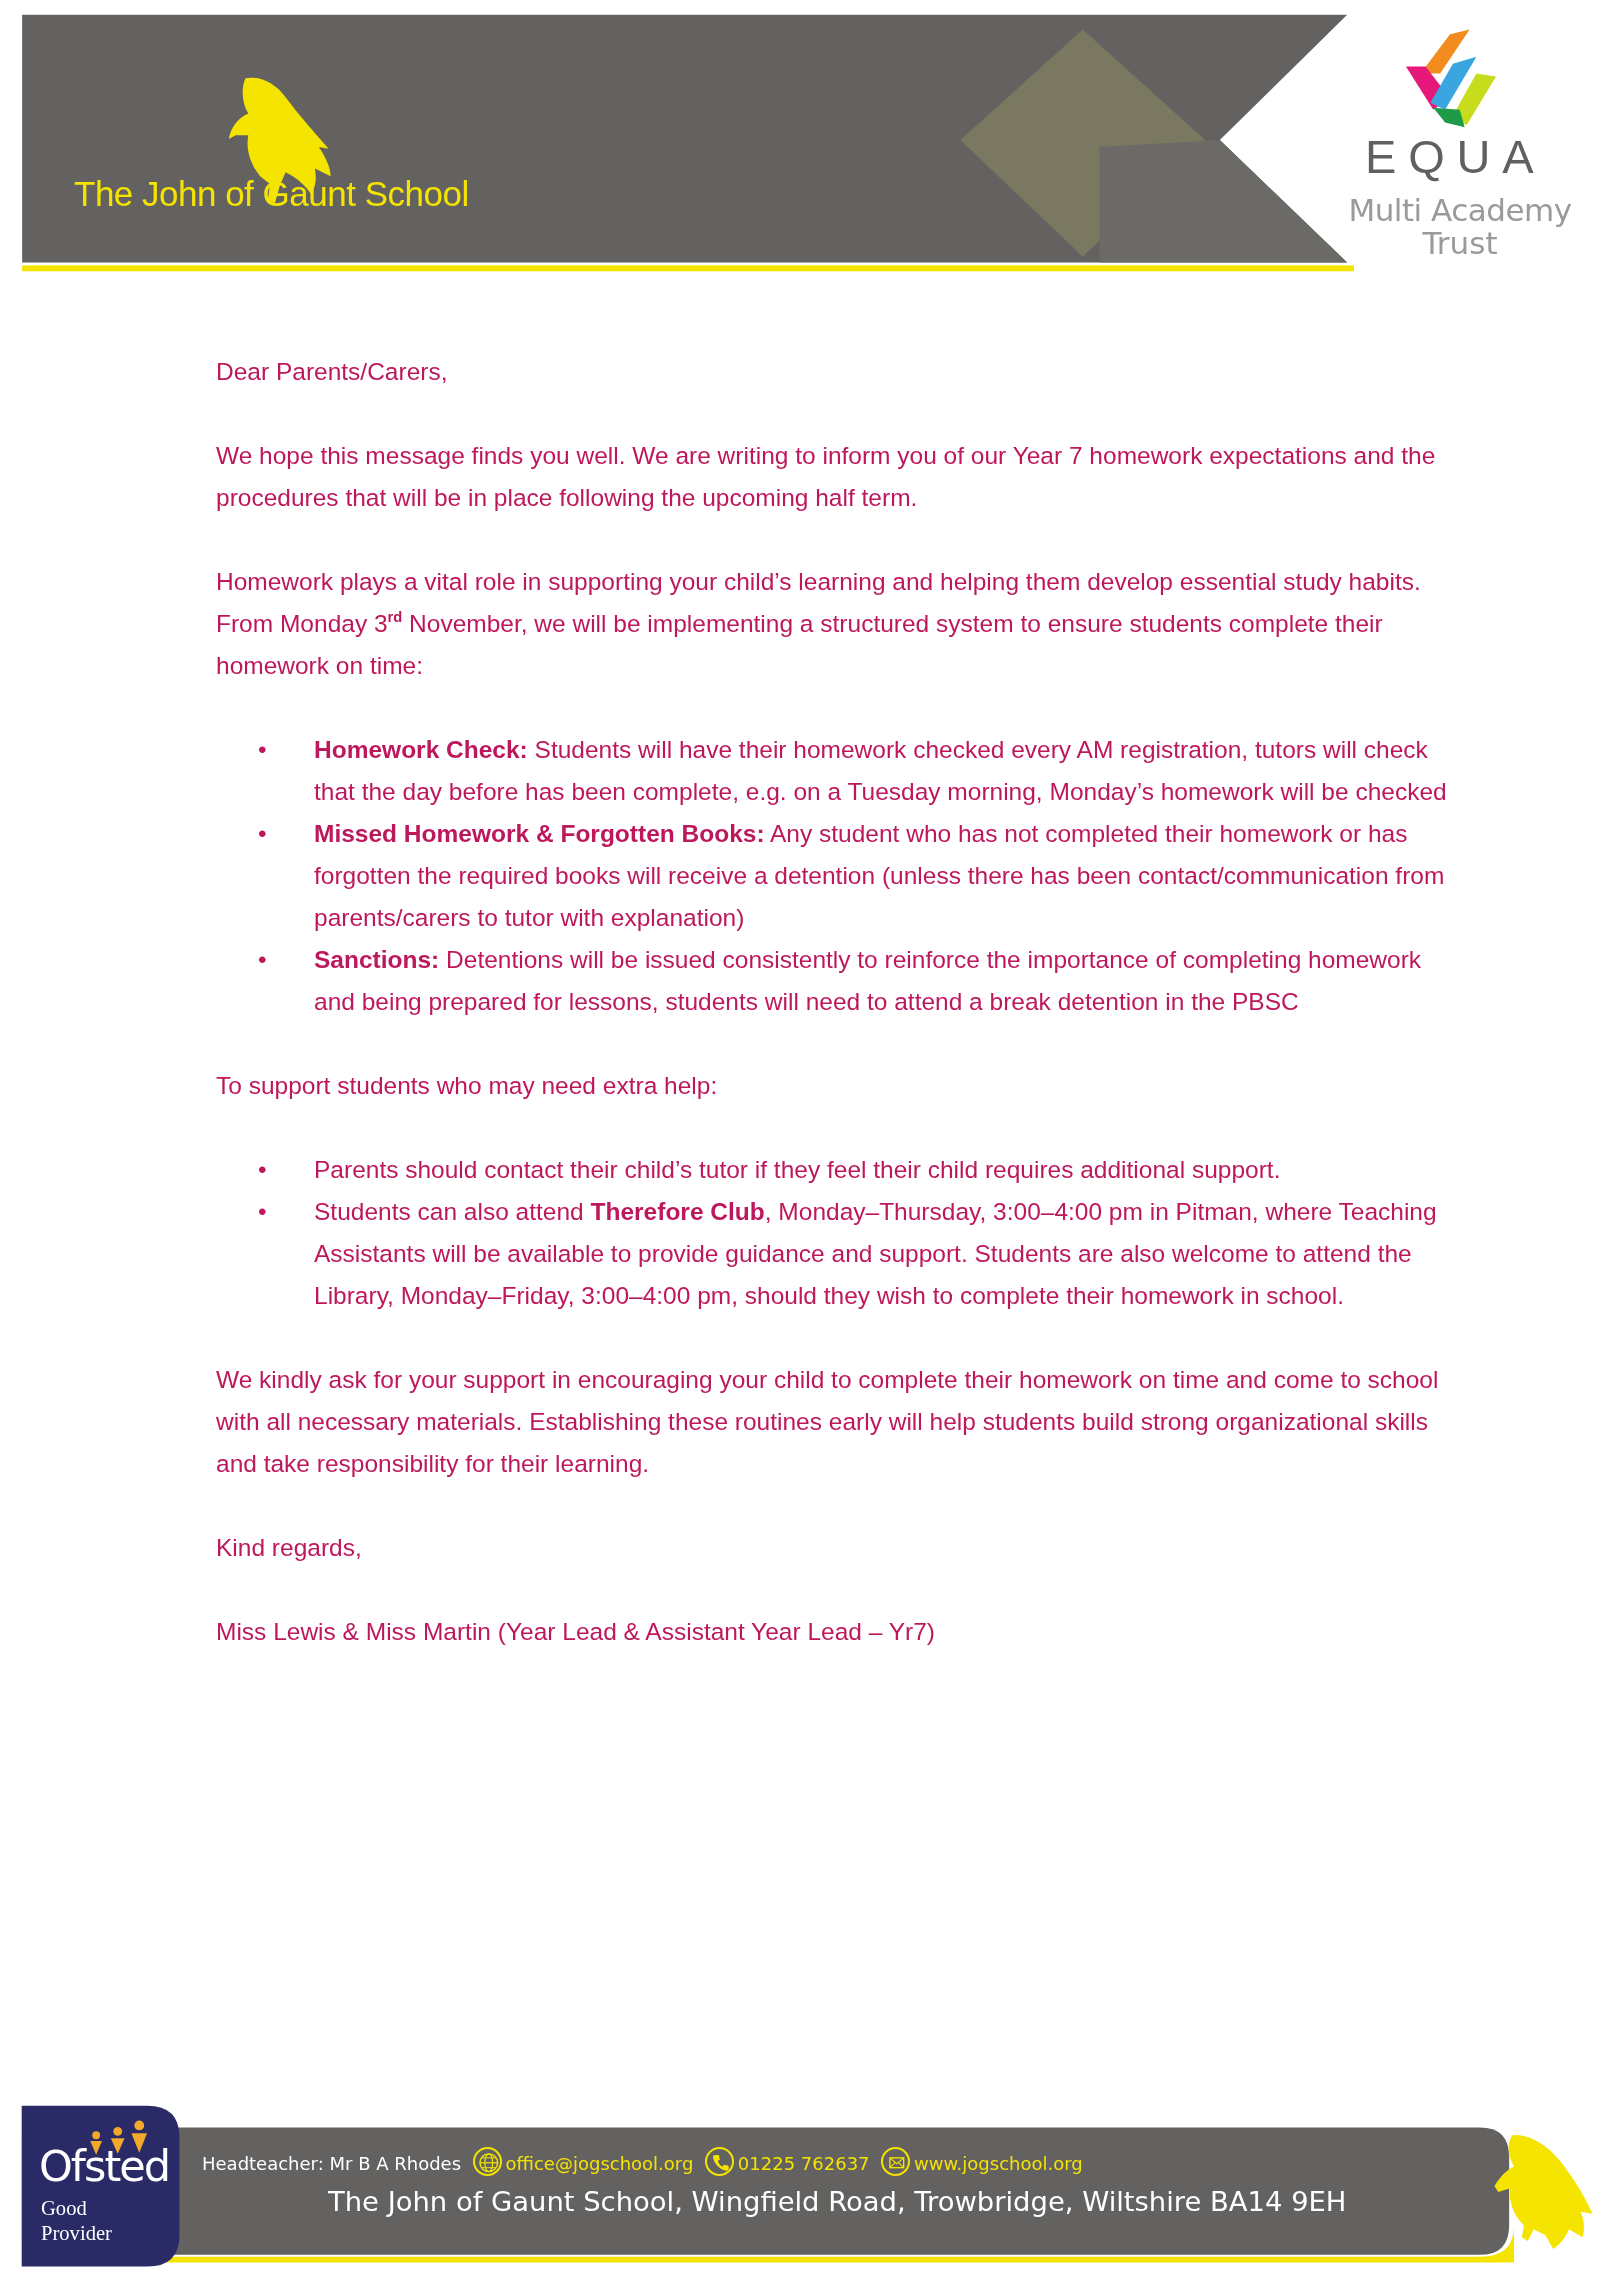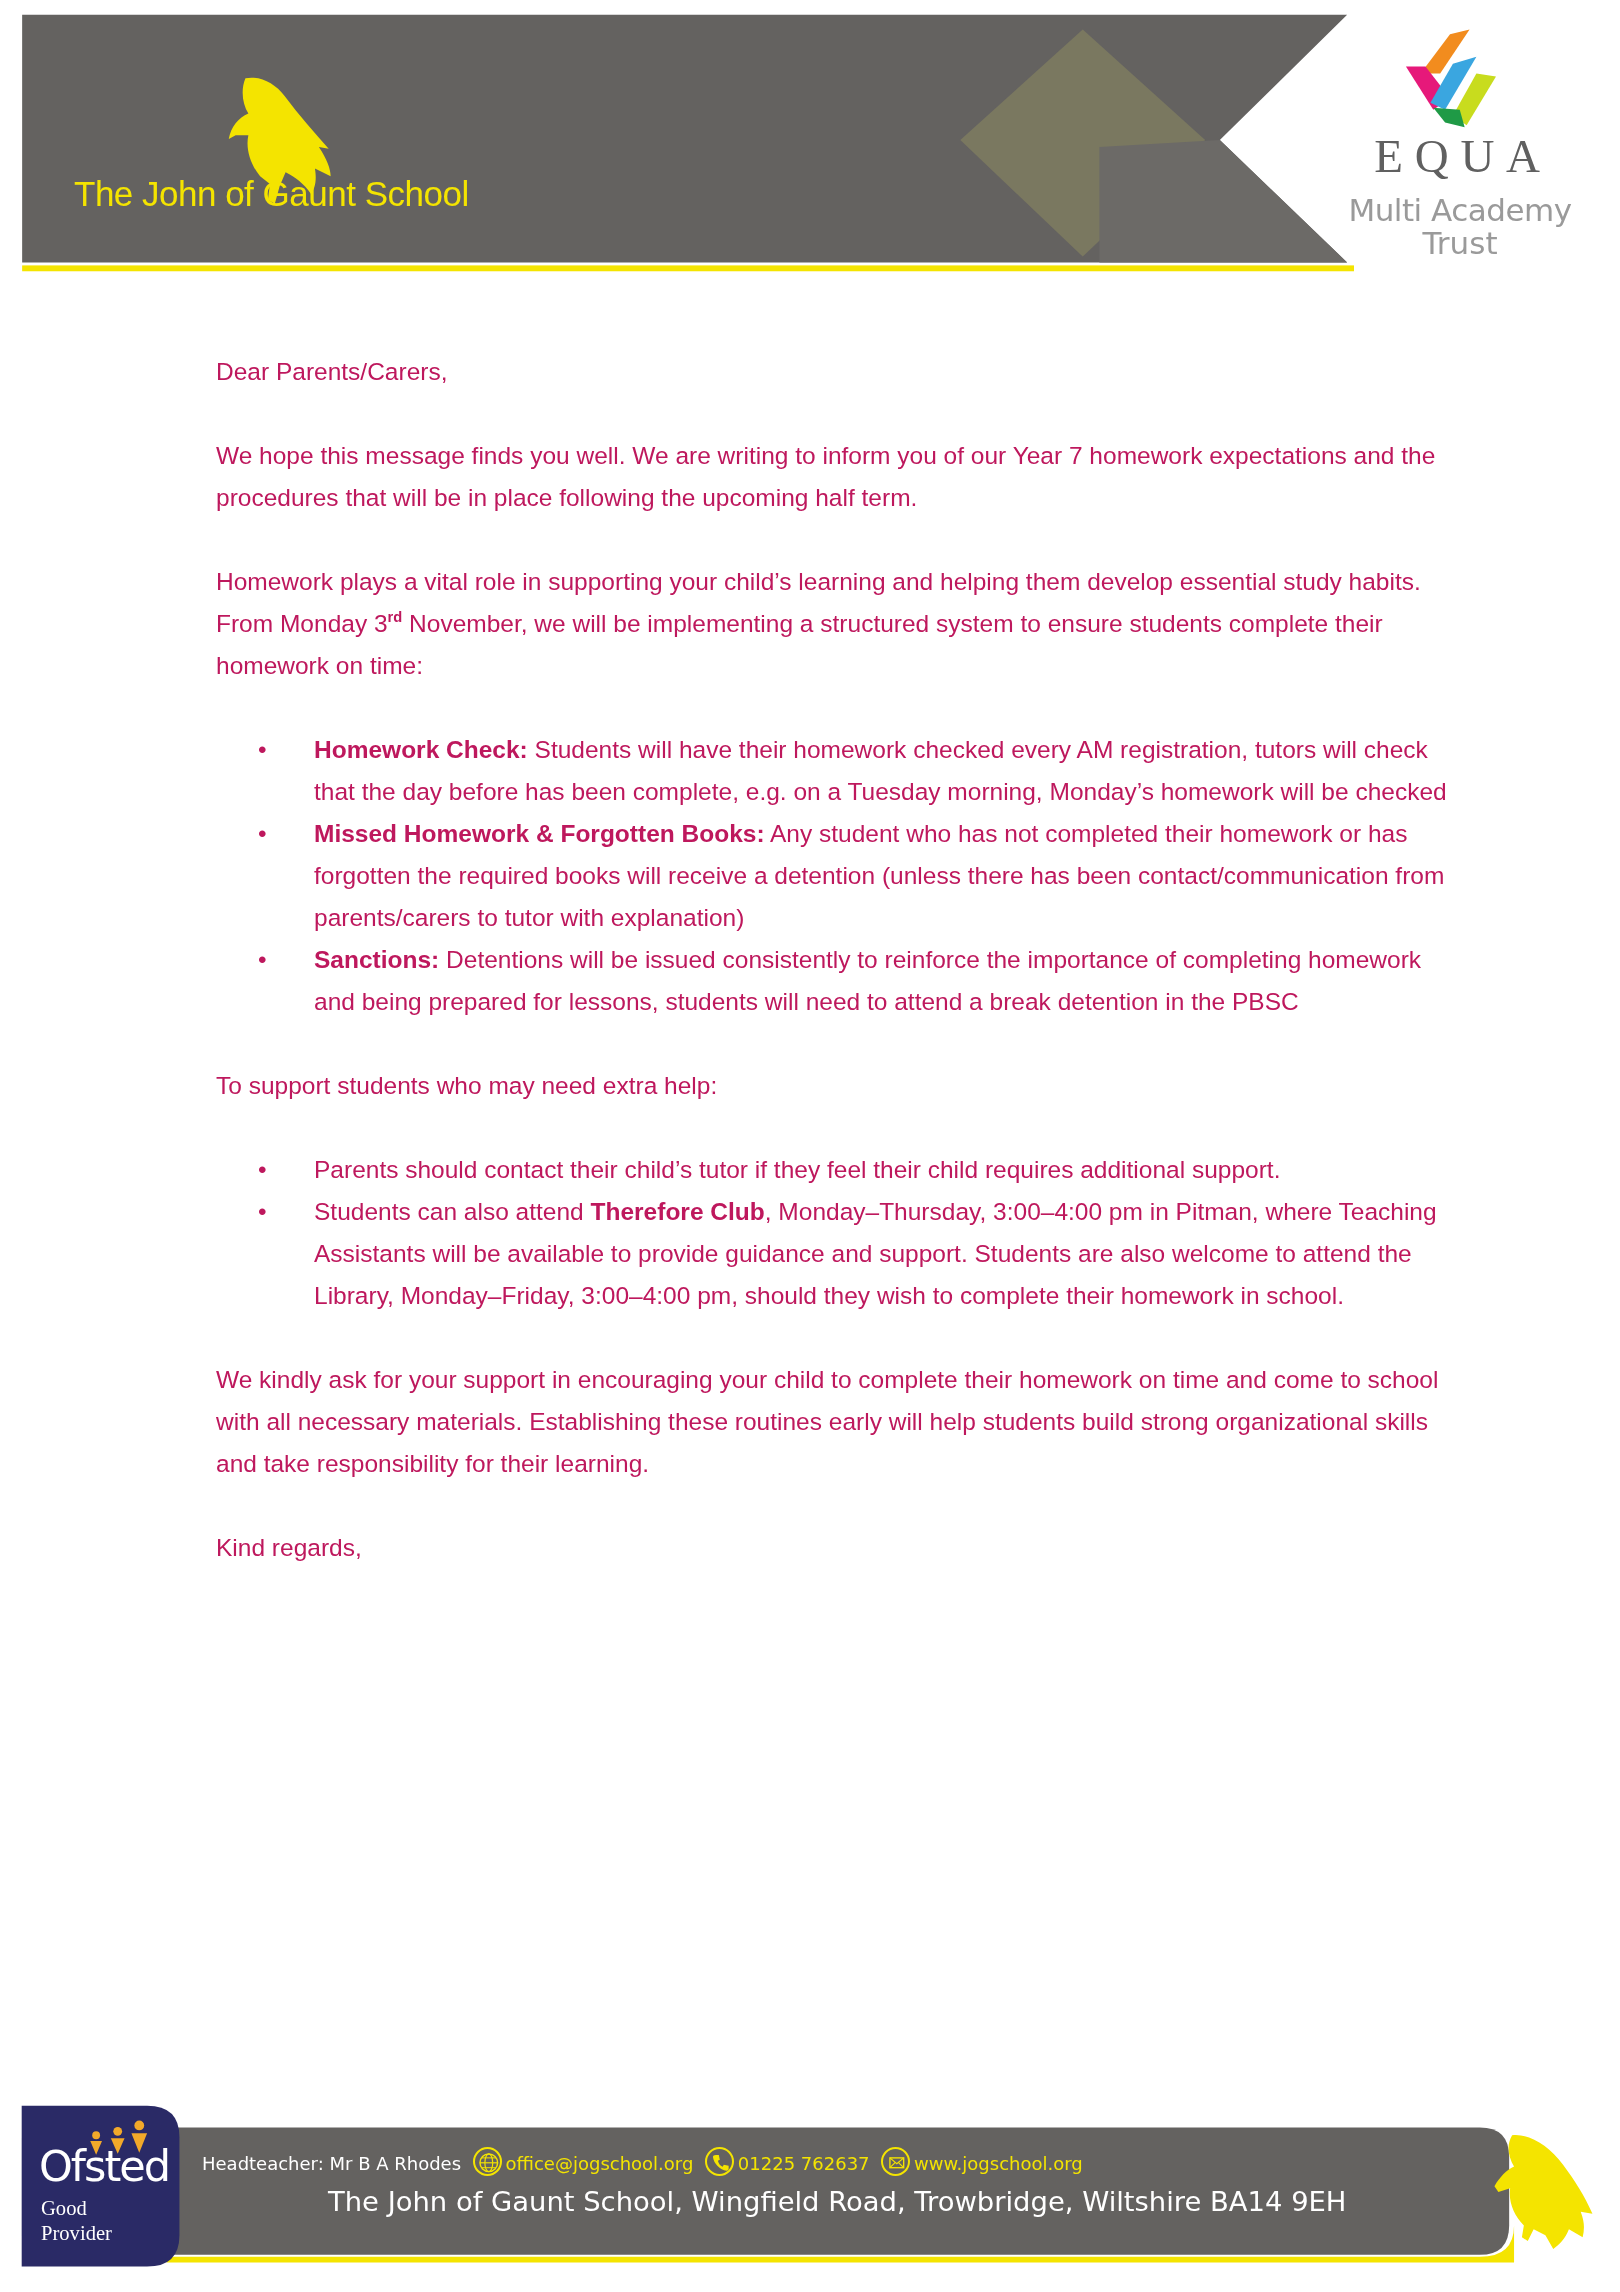--- a/index.html
+++ b/index.html
@@ -2,22 +2,22 @@
 <html><head>
 <meta charset="utf-8">
 <style>
   html, body { margin: 0; padding: 0; background: #ffffff; }
   body { width: 1620px; height: 2293px; position: relative; overflow: hidden;
          font-family: "Liberation Sans", "DejaVu Sans", sans-serif; color: #111; }
   #header { position: absolute; left: 0; top: 0; width: 1620px; height: 284px; }
   #header svg { position: absolute; left: 0; top: 0; }
   .school-name { position: absolute; left: 74px; top: 174px; font-size: 35px; color: #f4e400;
                  font-family: "Liberation Sans", sans-serif; letter-spacing: -0.5px; text-align: center; }
-  .equa-word { position: absolute; left: 1365px; top: 129px; width: 196px; text-align: center;
-               font-size: 47px; color: #606060; letter-spacing: 11.8px; font-family: Liberation Serif, serif; }
+  .equa-word { position: absolute; left: 1365px; top: 129px; width: 196px; text-align: left;
+               font-size: 47px; color: #606060; letter-spacing: 11.8px; font-family: Liberation Sans, sans-serif; }
   .equa-sub1 { position: absolute; left: 1313px; top: 192px; width: 294px; text-align: center;
                font-size: 31px; color: #9a9a9a; font-family: "DejaVu Sans", sans-serif; letter-spacing: -0.5px; }
   .equa-sub2 { position: absolute; left: 1313px; top: 225px; width: 294px; text-align: center;
                font-size: 31px; color: #9a9a9a; font-family: "DejaVu Sans", sans-serif; }
 
   #letter { position: absolute; left: 216px; top: 351px; width: 1235px;
             font-family: "Liberation Sans", sans-serif; font-size: 24.5px; line-height: 42px; color: #be185d; }
   #letter p { margin: 0 0 42px 0; }
   #letter ul { margin: 0 0 42px 0; padding: 0 0 0 98px; list-style: none; }
   #letter li { position: relative; }
@@ -86,20 +86,21 @@
 
   <p>To support students who may need extra help:</p>
 
   <ul>
     <li><span class="bullet">•</span><span>Parents should contact their child’s tutor if they feel their child requires additional support.</span></li>
     <li><span class="bullet">•</span><span>Students can also attend </span><b>Therefore Club</b><span>, Monday–Thursday, 3:00–4:00 pm in Pitman, where Teaching Assistants will be available to provide guidance and support. Students are also welcome to attend the Library, Monday–Friday, 3:00–4:00 pm, should they wish to complete their homework in school.</span></li>
   </ul>
 
   <p>We kindly ask for your support in encouraging your child to complete their homework on time and come to school with all necessary materials. Establishing these routines early will help students build strong organizational skills and take responsibility for their learning.</p>
   <p>Kind regards,</p>
+  <p>Miss Lewis &amp; Miss Martin (Year Lead &amp; Assistant Year Lead – Yr7)</p>
 </div>
 
 <div id="footer">
   <svg class="bg" width="1620" height="195" viewBox="0 0 1653 199">
 
     <path d="M170,162 L1510,162 Q1545,162 1545,130 L1545,168 L170,168 Z" fill="#f4e400"></path>
 
     <path d="M160,30 L1510,30 Q1540,30 1540,60 L1540,130 Q1540,160 1510,160 L160,160 Z" fill="#646260"></path>
 
     <path d="M22,8 L150,8 Q183,8 183,40 L183,140 Q183,172 150,172 L22,172 Z" fill="#2a2a66"></path>

